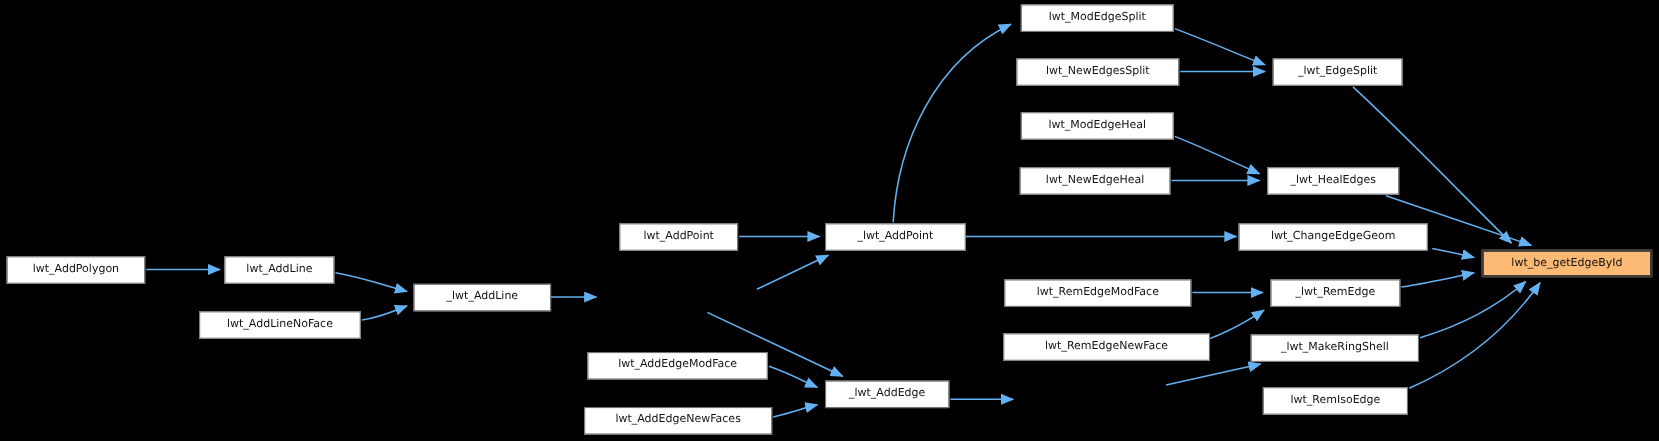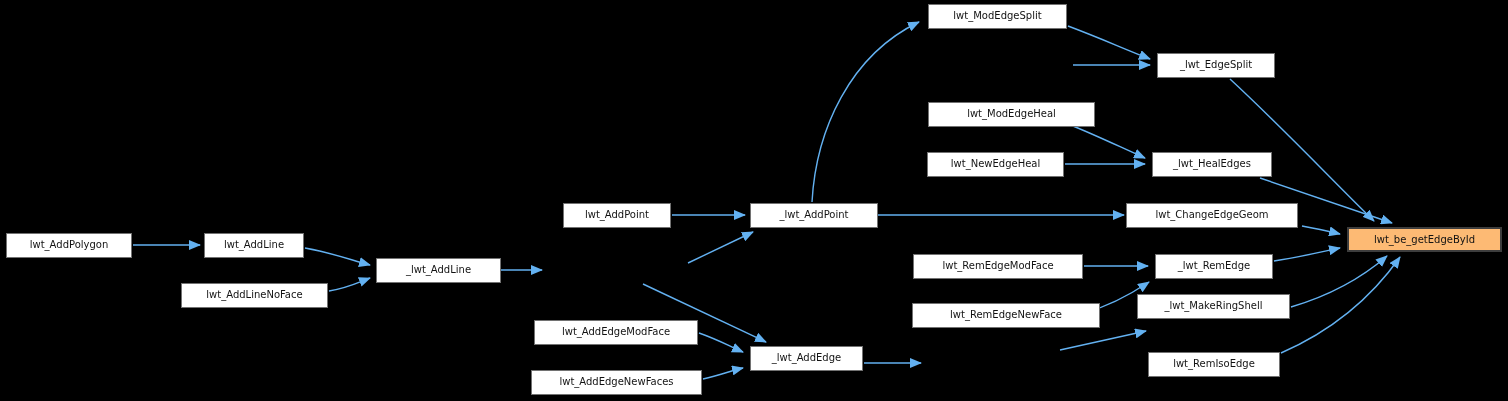--- a/index.html
+++ b/index.html
@@ -74,25 +74,26 @@
   <div class="node" style="left:6px;top:233px;width:126px">lwt_AddPolygon</div>
   <div class="node" style="left:204px;top:233px;width:100px">lwt_AddLine</div>
   <div class="node" style="left:181px;top:283px;width:147px">lwt_AddLineNoFace</div>
   <div class="node" style="left:376px;top:258px;width:125px">_lwt_AddLine</div>
   <div class="node" style="left:563px;top:203px;width:108px">lwt_AddPoint</div>
   <div class="node" style="left:534px;top:320px;width:164px">lwt_AddEdgeModFace</div>
   <div class="node" style="left:531px;top:370px;width:171px">lwt_AddEdgeNewFaces</div>
   <div class="node" style="left:750px;top:203px;width:128px">_lwt_AddPoint</div>
   <div class="node" style="left:750px;top:346px;width:113px">_lwt_AddEdge</div>
   <div class="node" style="left:928px;top:4px;width:139px">lwt_ModEdgeSplit</div>
-  <div class="node" style="left:928px;top:102px;width:167px">lwt_ModEdgeHeal</div>
+  <div class="node" style="left:924px;top:53px;width:148px">lwt_NewEdgesSplit</div>
+  <div class="node" style="left:928px;top:102px;width:139px">lwt_ModEdgeHeal</div>
   <div class="node" style="left:927px;top:152px;width:137px">lwt_NewEdgeHeal</div>
   <div class="node" style="left:913px;top:254px;width:170px">lwt_RemEdgeModFace</div>
   <div class="node" style="left:912px;top:303px;width:188px">lwt_RemEdgeNewFace</div>
   <div class="node" style="left:1157px;top:53px;width:118px">_lwt_EdgeSplit</div>
   <div class="node" style="left:1152px;top:152px;width:120px">_lwt_HealEdges</div>
   <div class="node" style="left:1126px;top:203px;width:172px">lwt_ChangeEdgeGeom</div>
   <div class="node" style="left:1155px;top:254px;width:118px">_lwt_RemEdge</div>
-  <div class="node" style="left:1137px;top:294px;width:153px">_lwt_MakeRingShell</div>
+  <div class="node" style="left:1137px;top:304px;width:153px">_lwt_MakeRingShell</div>
   <div class="node" style="left:1148px;top:352px;width:132px">lwt_RemIsoEdge</div>
   <div class="node highlight" style="left:1347px;top:227px;width:155px">lwt_be_getEdgeById</div>
 
 </div>
 
 </body></html>

